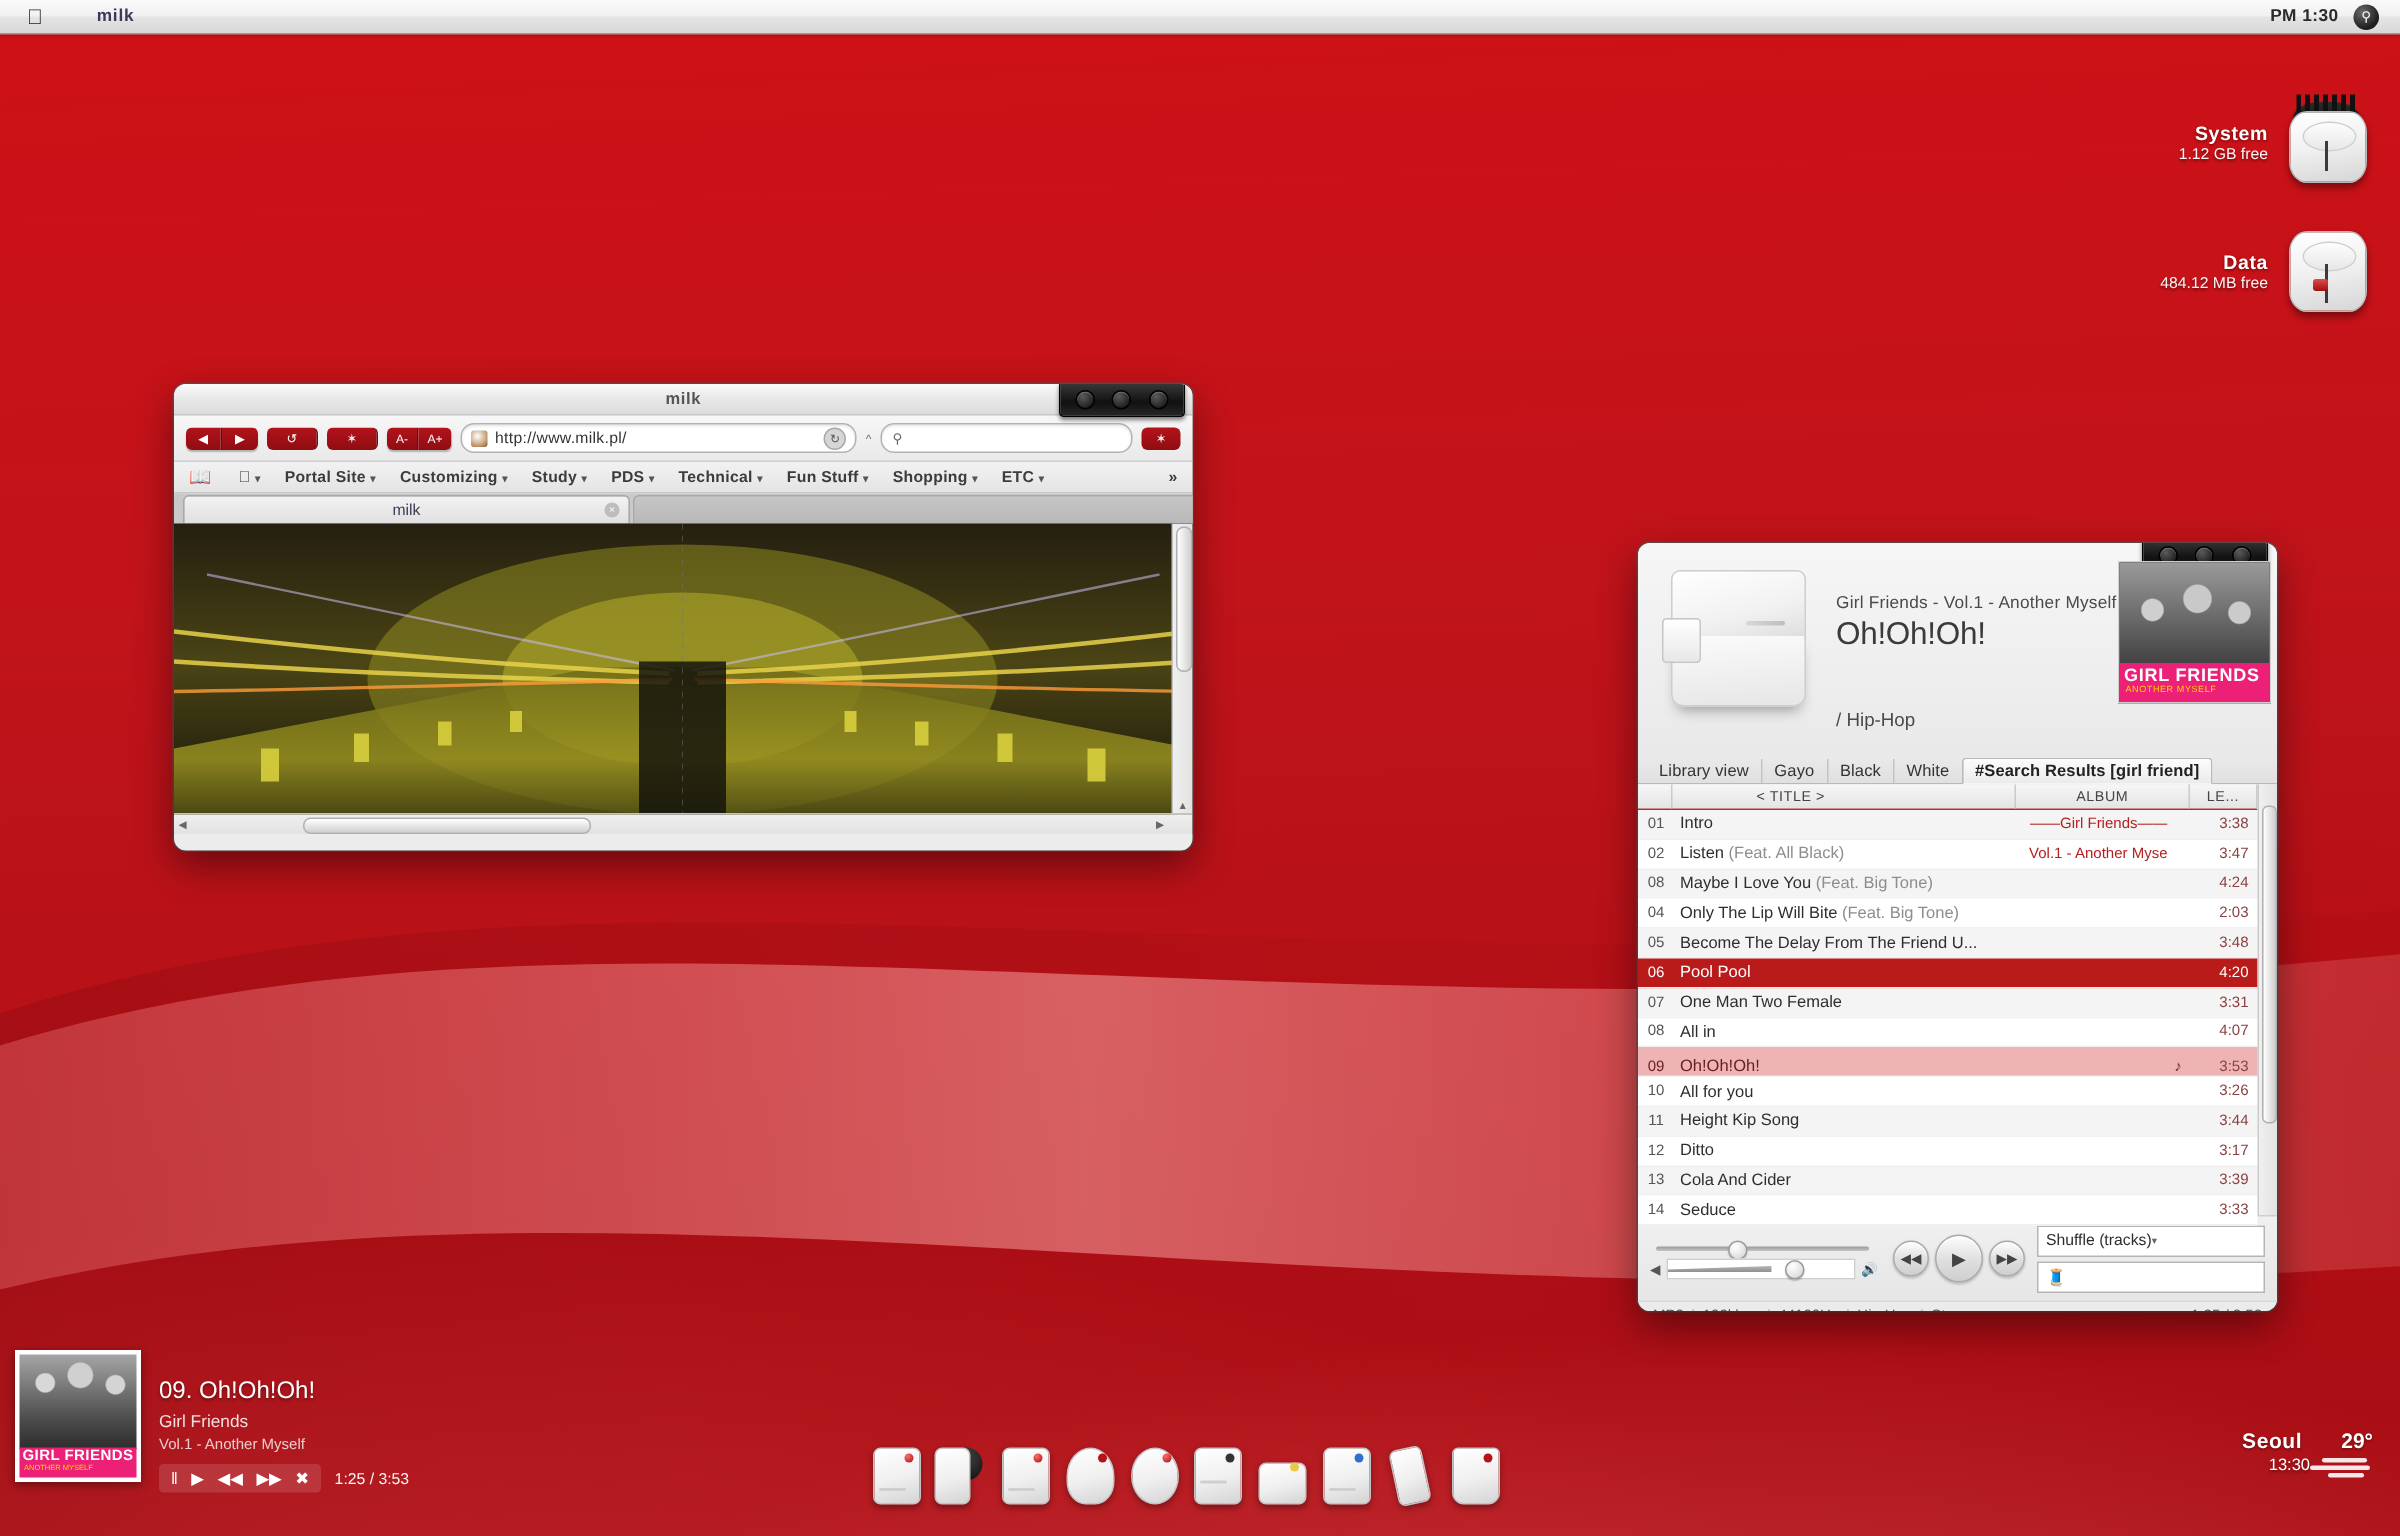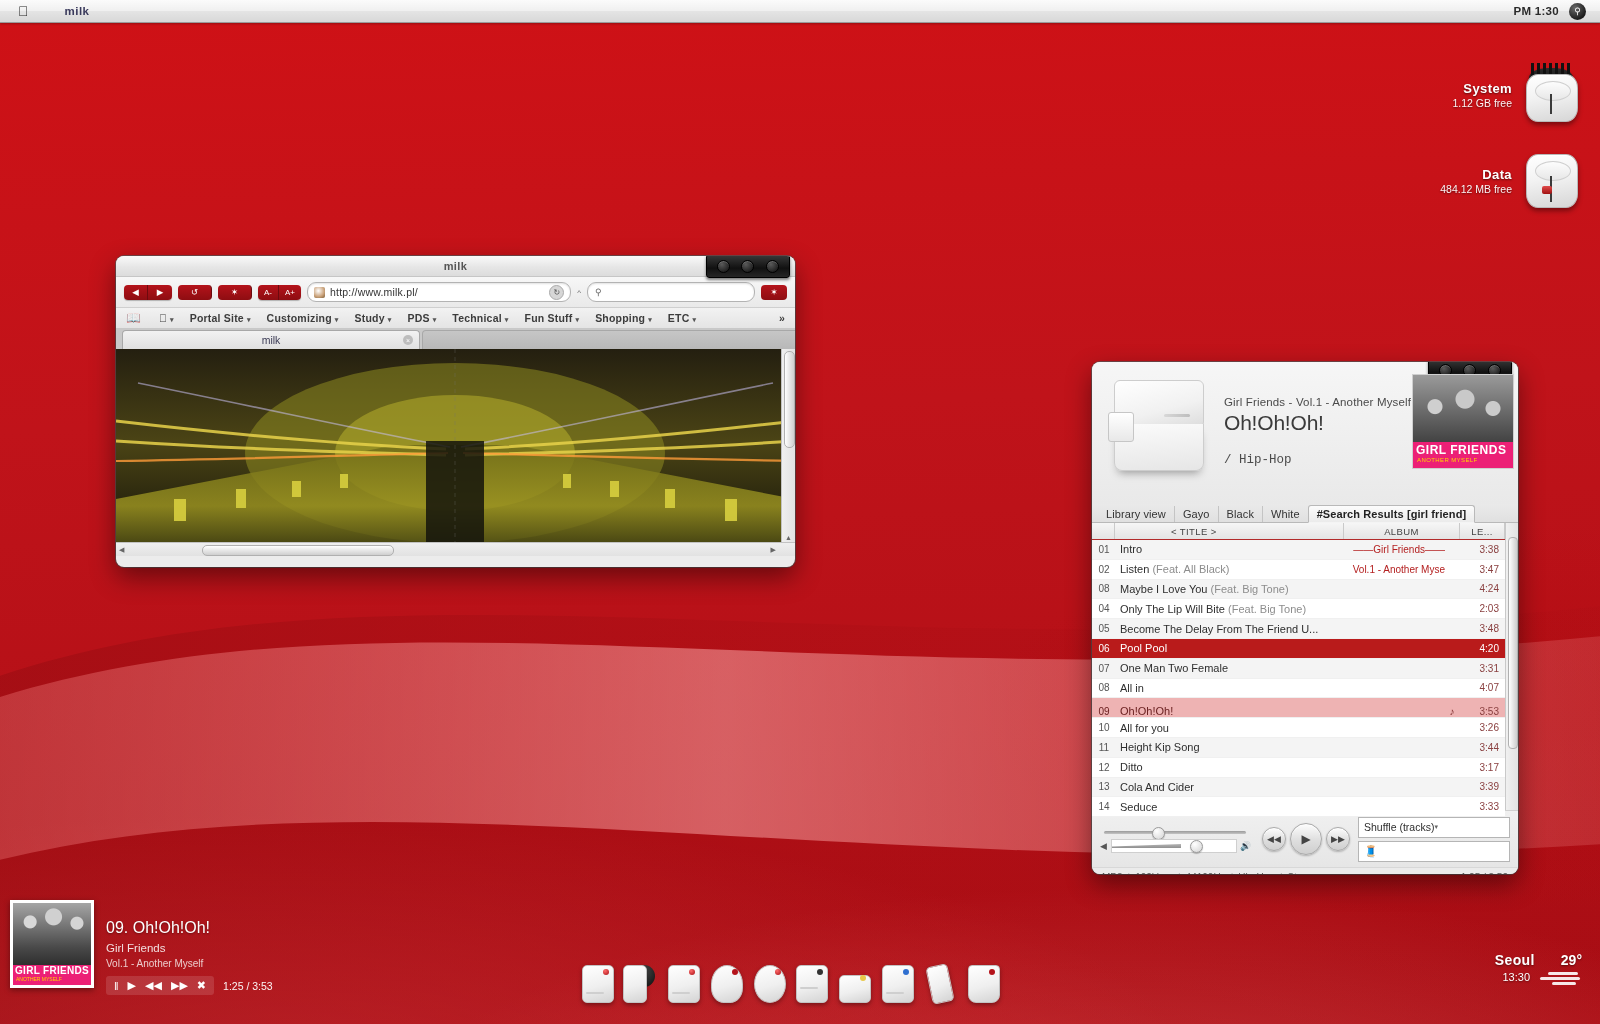--- a/index.html
+++ b/index.html
@@ -119,21 +119,21 @@
   .cubebot{position:absolute;left:8px;top:48px;width:88px;height:46px;border-radius:0 0 8px 8px;
     background:linear-gradient(175deg,#fbfbfb,#e6e6e6);border:1px solid #cdcdcd;border-top:none;
     box-shadow:0 6px 9px -4px rgba(0,0,0,.35);}
   .cubeslot{position:absolute;left:2px;top:36px;width:24px;height:28px;border-radius:3px;
     background:linear-gradient(180deg,#fff,#e8e8e8);border:1px solid #c6c6c6;}
   .cubeline{position:absolute;left:58px;top:38px;width:26px;height:3px;border-radius:2px;
     background:linear-gradient(90deg,#d8d8d8,#bdbdbd);}
   .pl-meta{flex:1;padding-top:20px;min-width:0;}
   .pl-album-line{font-size:11.5px;color:#4a4a4a;letter-spacing:.15px;}
   .pl-track{font-size:21px;color:#3b3b3b;margin-top:3px;letter-spacing:-.2px;}
-  .pl-genre{font-size:12.5px;color:#4a4a4a;margin-top:18px;font-family:Liberation Mono, monospace;}
+  .pl-genre{font-size:12.5px;color:#4a4a4a;margin-top:38px;}
   .pl-art{position:absolute;right:4px;top:12px;width:100px;height:93px;
     border:1px solid #cfcfcf;overflow:hidden;background:#222;}
   .pl-art .photo{position:absolute;inset:0;
     background:
       radial-gradient(circle at 22% 34%, #cfcfcf 0 7px, transparent 8px),
       radial-gradient(circle at 52% 26%, #c9c9c9 0 9px, transparent 10px),
       radial-gradient(circle at 80% 36%, #cbcbcb 0 7px, transparent 8px),
       linear-gradient(180deg,#9a9a9a,#454545 70%,#2a2a2a);}
   .pl-art .pbar{position:absolute;left:0;right:0;bottom:0;height:26px;background:#ec2076;}
   .pl-art .pbar b{display:block;color:#fff;font-size:12px;font-weight:bold;
@@ -233,21 +233,21 @@
   .dkdot{position:absolute;right:5px;top:6px;width:6px;height:6px;border-radius:50%;
     background:radial-gradient(circle at 35% 30%,#ff6b6b,#a80f14);}
   .dkline{position:absolute;left:6px;bottom:9px;width:18px;height:2px;border-radius:2px;background:#cfcfcf;}
   .dkblack{position:absolute;left:10px;top:2px;width:22px;height:22px;border-radius:50%;
     background:radial-gradient(circle at 35% 30%,#555,#0a0a0a);}
   
   #weather{position:absolute;right:18px;top:952px;width:160px;z-index:6;color:#fff;text-align:right;}
   #weather .row1{display:flex;justify-content:flex-end;align-items:baseline;gap:10px;}
   #weather .city{font-size:14px;font-weight:bold;text-shadow:0 1px 2px rgba(0,0,0,.45);letter-spacing:.4px;}
   #weather .temp{font-size:14px;font-weight:bold;text-shadow:0 1px 2px rgba(0,0,0,.45);margin-left:16px;}
-  #weather .row2{display:flex;justify-content:flex-end;align-items:center;gap:10px;margin-top:2px;}
+  #weather .row2{display:flex;justify-content:flex-end;align-items:center;margin-top:2px;}
   #weather .time{font-size:11px;text-shadow:0 1px 2px rgba(0,0,0,.45);}
   #weather .wico{width:42px;height:14px;position:relative;}
   #weather .wico i{position:absolute;left:0;height:3px;border-radius:2px;background:#fff;opacity:.9;}
 </style>
 </head>
 <body>
 
 <div id="wallpaper"></div>
 
 <div id="swoosh">

